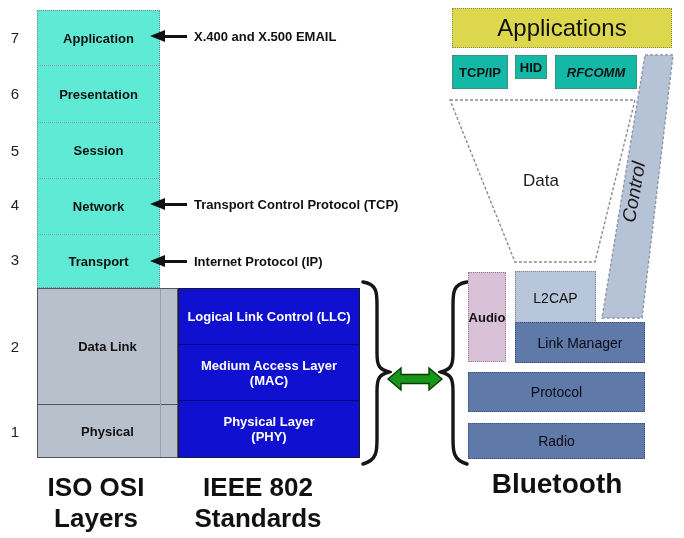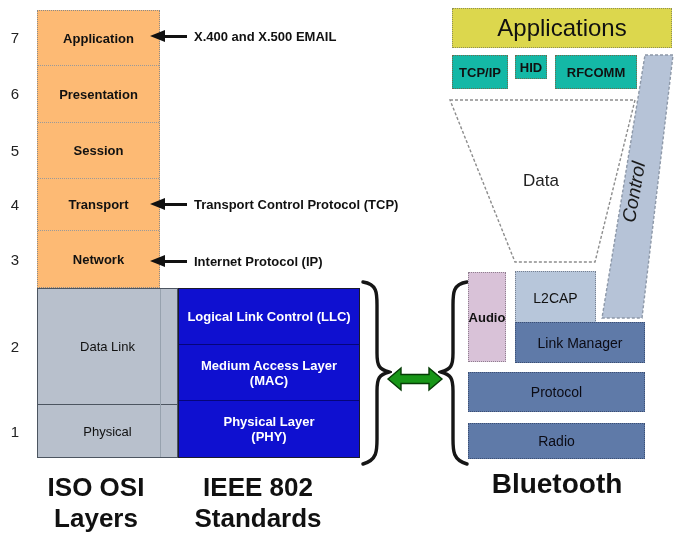--- a/index.html
+++ b/index.html
@@ -7,27 +7,27 @@
     position:relative;width:684px;height:538px;background:#ffffff;
     font-family:"Liberation Sans", sans-serif;color:#111;overflow:hidden;
   }
   .abs{position:absolute;}
   .cell{display:flex;align-items:center;justify-content:center;text-align:center;box-sizing:border-box;}
 
   
   .osi-num{left:0;width:30px;height:20px;font-size:15px;color:#222;display:flex;align-items:center;justify-content:center;}
 
   
-  #osi-stack{left:37px;top:10px;width:123px;height:278px;border:1px dotted #8a8a8a;box-sizing:border-box;display:flex;flex-direction:column;background:#fdba74;}
+  #osi-stack{left:37px;top:10px;width:123px;height:278px;border:1px dotted #8a8a8a;box-sizing:border-box;display:flex;flex-direction:column;background:#5eead4;}
   #osi-stack .osi-row{border-bottom:1px dotted #9a9a9a;font-weight:bold;font-size:13px;box-sizing:border-box;}
   #osi-stack .osi-row:last-child{border-bottom:none;}
 
   
   #osi-gray{left:37px;top:288px;width:141px;height:170px;border:1px solid #4c5560;box-sizing:border-box;background:#b8c0cc;display:flex;flex-direction:column;}
-  #osi-gray .gray-cell{font-weight:normal;font-size:13px;padding-right:0;box-sizing:border-box;}
+  #osi-gray .gray-cell{font-weight:bold;font-size:13px;padding-right:0;box-sizing:border-box;}
   #gray-datalink{height:116px;border-bottom:1px solid #4c5560;}
   #gray-physical{flex:1;}
   #gray-divider{left:160px;top:289px;width:0;height:168px;border-left:1px solid #97a2ae;}
 
   
   #ieee-stack{left:178px;top:288px;width:182px;height:170px;border:1px solid #1a1a2e;box-sizing:border-box;background:#0f10d0;display:flex;flex-direction:column;}
   .ieee-cell{color:#fff;font-weight:bold;font-size:13px;line-height:15px;flex-direction:column;box-sizing:border-box;}
   #ieee-llc{height:56px;border-bottom:1px solid #05057a;}
   #ieee-mac{height:56px;border-bottom:1px solid #05057a;}
   #ieee-phy{flex:1;}
@@ -42,21 +42,21 @@
   .caption{font-weight:bold;font-size:26px;line-height:31px;text-align:center;color:#111;}
   #cap-osi{left:26px;top:472px;width:140px;}
   #cap-ieee{left:188px;top:472px;width:140px;}
   #cap-bt{left:467px;top:468px;width:180px;font-weight:bold;font-size:28px;text-align:center;}
 
   
   #bt-apps{left:452px;top:8px;width:220px;height:40px;background:#dcd74d;border:1px dotted #8f8f5a;font-size:24px;color:#111;}
   .tan{background:#14b8a6;border:1px dotted #6f6a50;font-weight:bold;font-size:13px;color:#111;}
   #bt-tcpip{left:452px;top:55px;width:56px;height:34px;}
   #bt-hid{left:515px;top:55px;width:32px;height:24px;}
-  #bt-rfcomm{left:555px;top:55px;width:82px;height:34px;}
+  #bt-rfcomm{left:555px;top:55px;width:82px;height:34px;font-style:italic;}
 
   #bt-audio{left:468px;top:272px;width:38px;height:90px;background:#d9c2d8;border:1px dotted #8f7f8f;font-weight:bold;font-size:13px;}
   #bt-l2cap{left:515px;top:271px;width:81px;height:54px;background:#b7c6da;border:1px dotted #77808f;font-size:14px;}
   #bt-lm{left:515px;top:322px;width:130px;height:41px;}
   #bt-bb{left:468px;top:372px;width:177px;height:40px;}
   #bt-radio{left:468px;top:423px;width:177px;height:36px;}
   .midblue{background:#5f7aa8;border:1px dotted #3c4f73;font-size:14px;color:#0b0b14;}
 
   svg{display:block;}
   .svgabs{position:absolute;}
@@ -71,22 +71,22 @@
   <div class="abs osi-num" style="top:140px;">5</div>
   <div class="abs osi-num" style="top:194px;">4</div>
   <div class="abs osi-num" style="top:249px;">3</div>
   <div class="abs osi-num" style="top:336px;">2</div>
   <div class="abs osi-num" style="top:421px;">1</div>
 
   <div class="abs" id="osi-stack">
     <div class="cell osi-row" style="height:55px;">Application</div>
     <div class="cell osi-row" style="height:57px;">Presentation</div>
     <div class="cell osi-row" style="height:56px;">Session</div>
+    <div class="cell osi-row" style="flex:1;">Network</div>
     <div class="cell osi-row" style="height:52px;">Transport</div>
-    <div class="cell osi-row" style="flex:1;">Network</div>
   </div>
 
   <div class="abs" id="osi-gray">
     <div class="cell gray-cell" id="gray-datalink">Data Link</div>
     <div class="cell gray-cell" id="gray-physical">Physical</div>
   </div>
   <div class="abs" id="gray-divider"></div>
 
   <div class="abs" id="ieee-stack">
     <div class="cell ieee-cell" id="ieee-llc">

